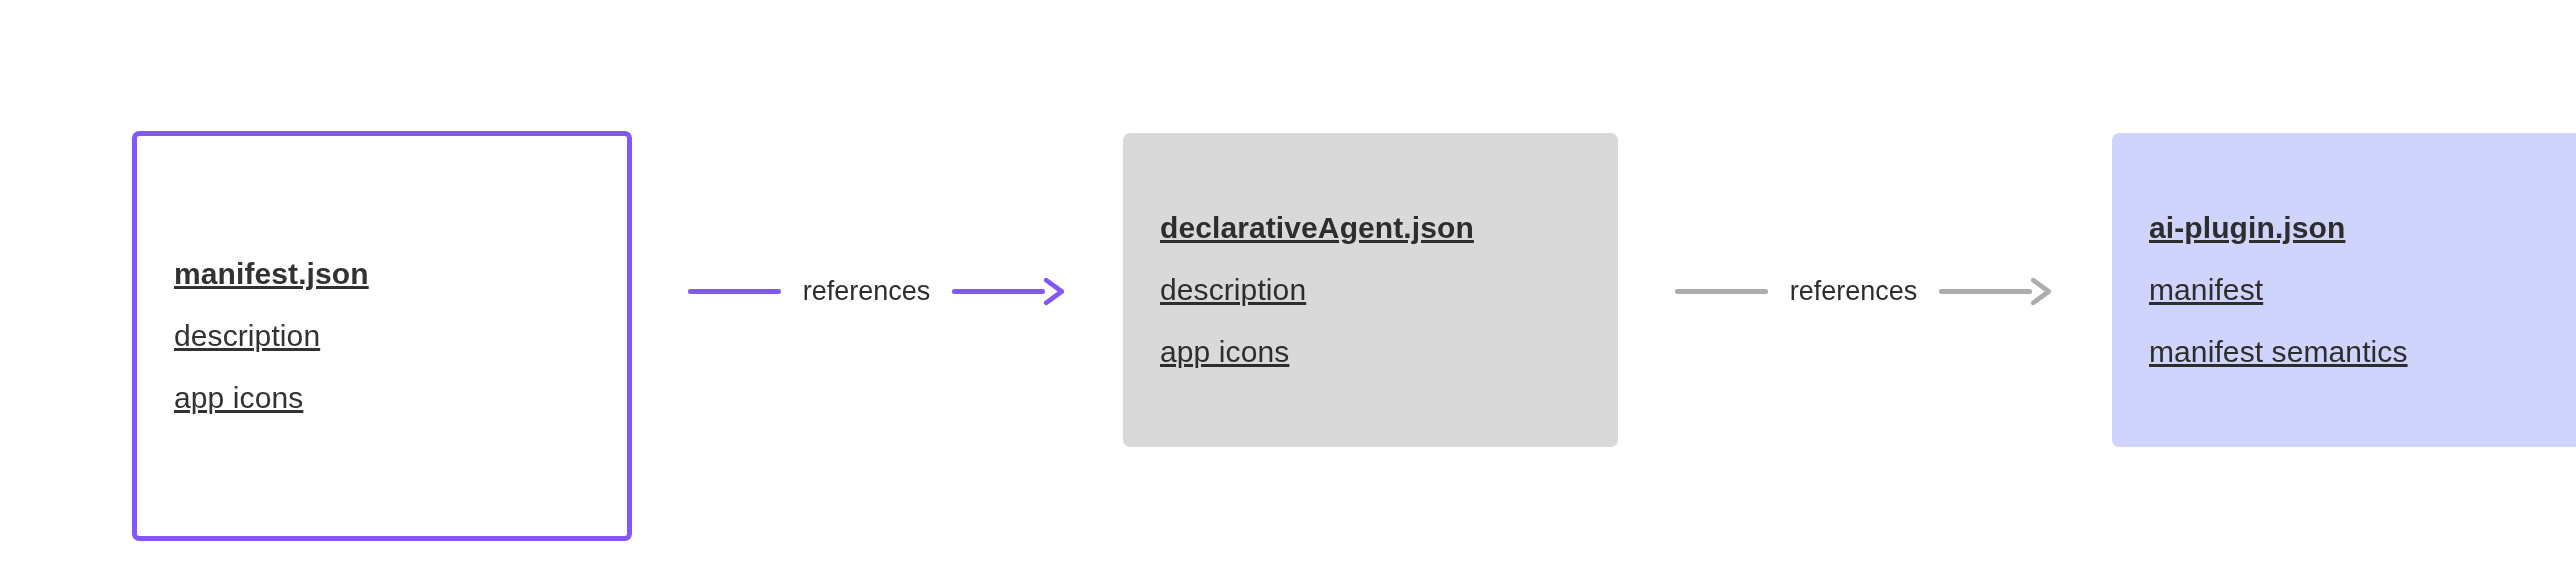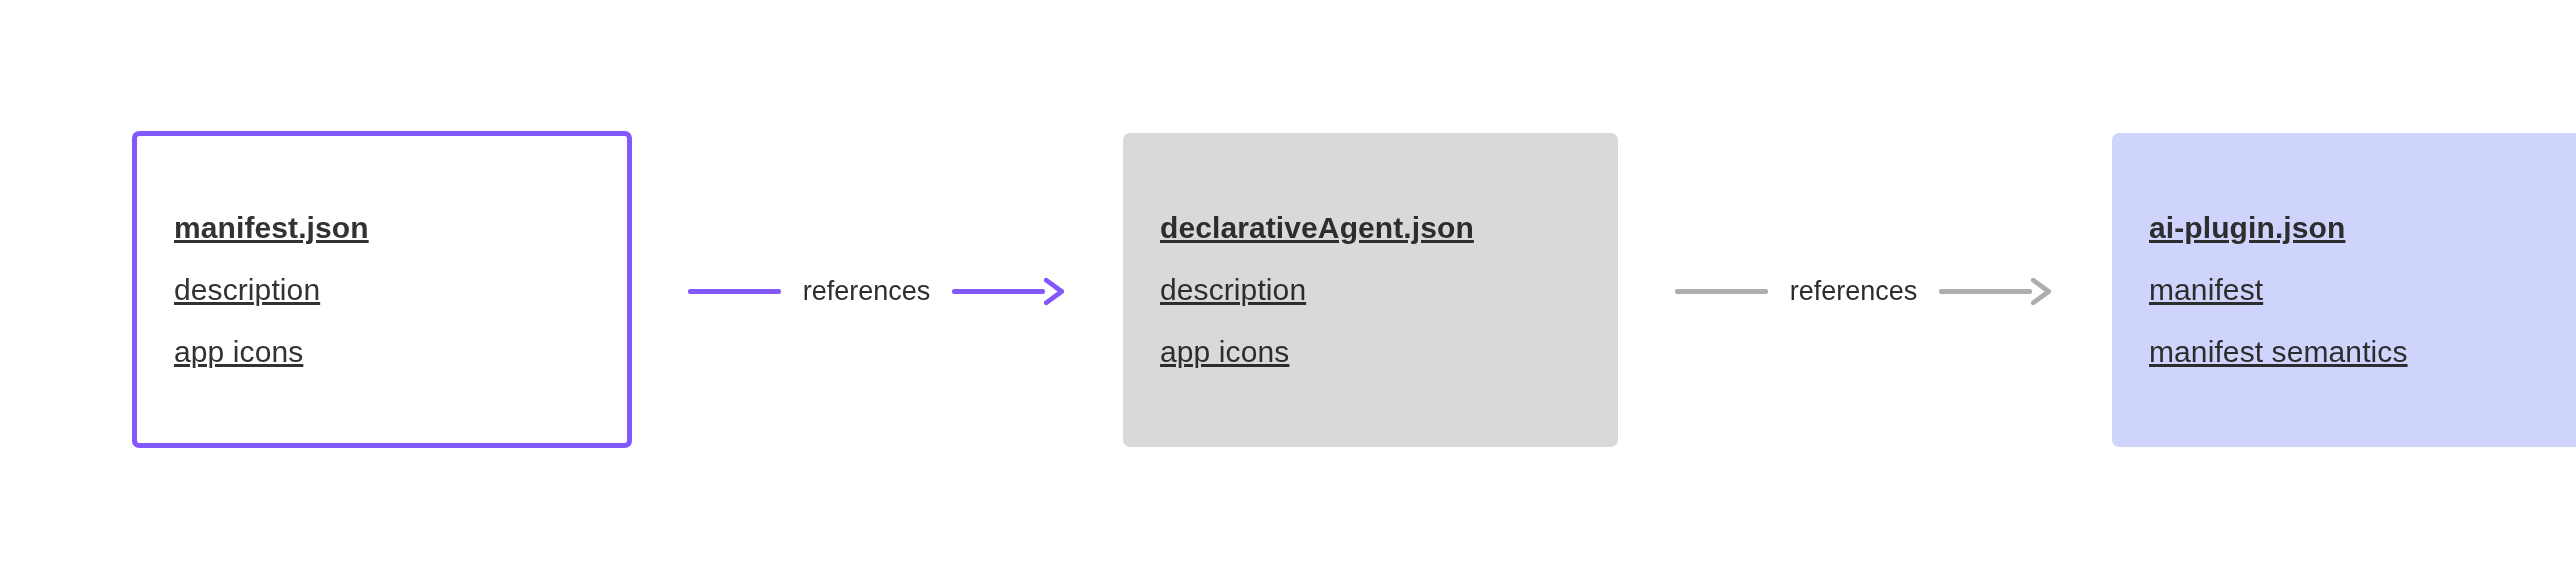--- a/index.html
+++ b/index.html
@@ -38,21 +38,21 @@
     text-decoration: underline;
   }
   .node .line.title {
     font-weight: 700;
   }
 
   #node-manifest {
     left: 132px;
     top: 131px;
     width: 500px;
-    height: 317px;
+    height: 410px;
     background: #ffffff;
     border: 5.2px solid #8257fb;
     color: #323232;
   }
   #node-declarative {
     left: 1123px;
     top: 133px;
     width: 495px;
     height: 314px;
     background: #d9d9d9;

